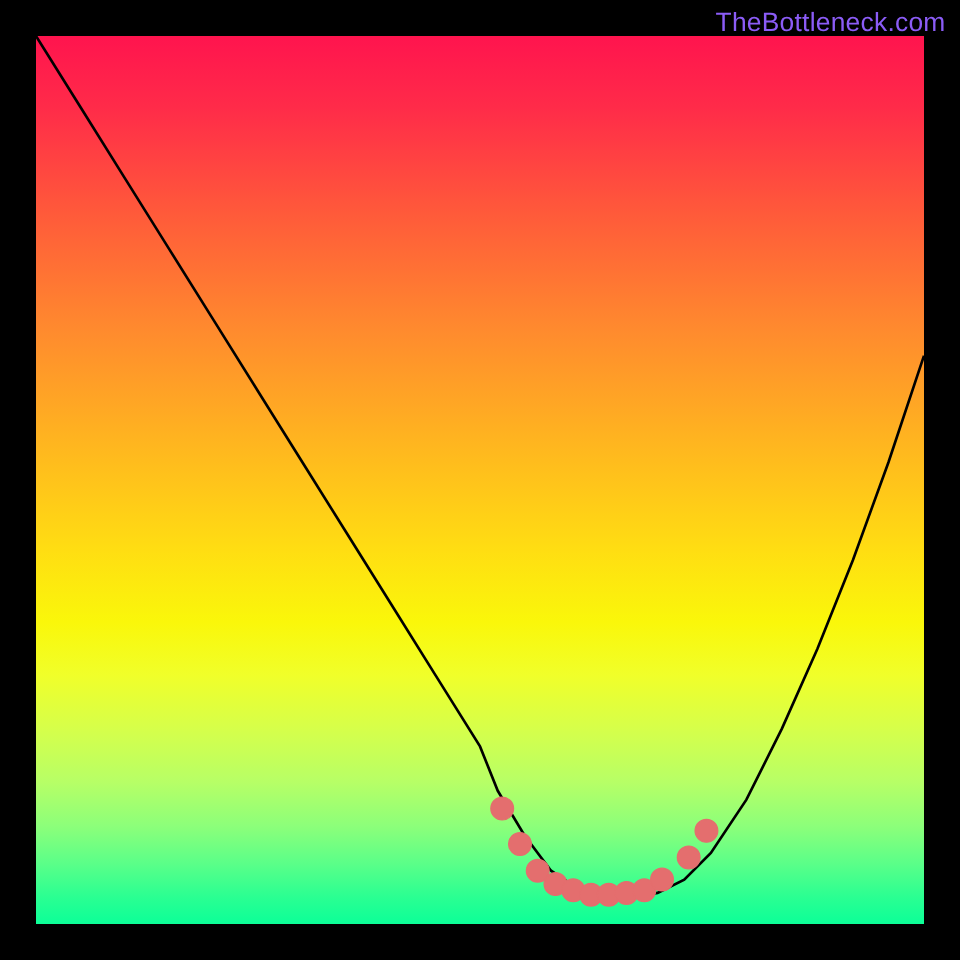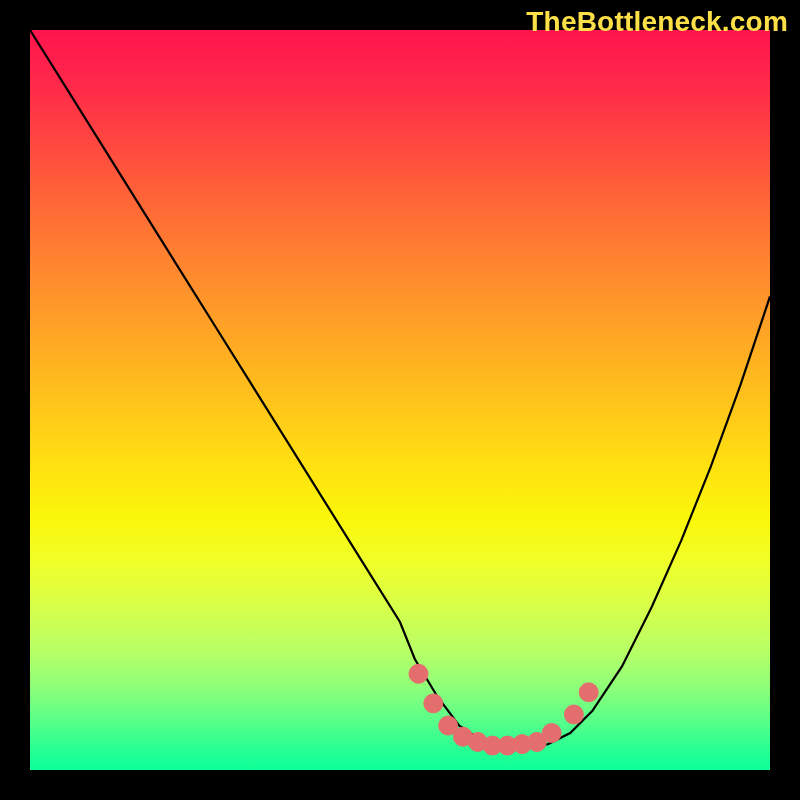--- a/index.html
+++ b/index.html
@@ -14,23 +14,23 @@
   .frame {
     position: relative;
     width: 800px;
     height: 800px;
     background: #000;
   }
   .watermark {
     position: absolute;
     top: 6px;
     right: 12px;
-    font-size: 28px;
-    font-weight: 700;
-    color: #fde047;
+    font-size: 22px;
+    font-weight: 400;
+    color: #8b5cf6;
     letter-spacing: 0.2px;
     z-index: 10;
   }
   .plot-area {
     position: absolute;
     left: 30px;
     top: 30px;
     width: 740px;
     height: 740px;
     overflow: hidden;

